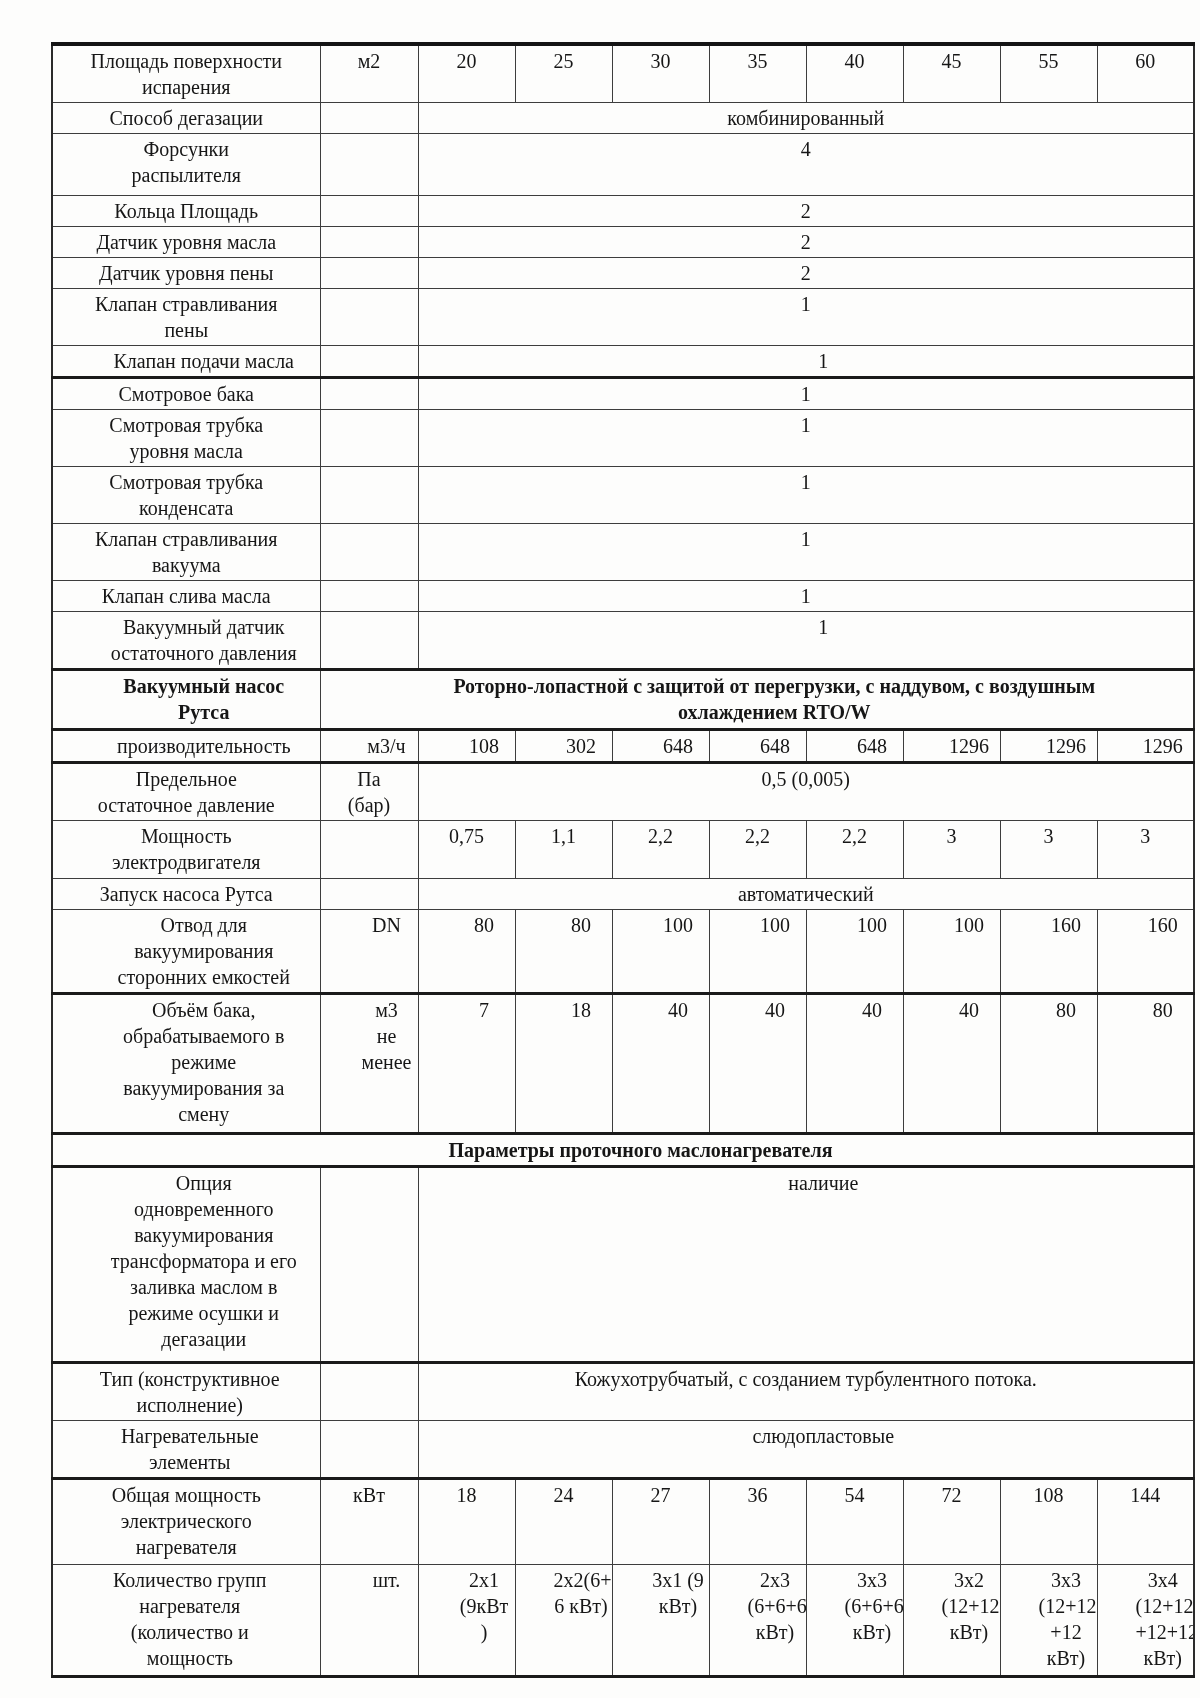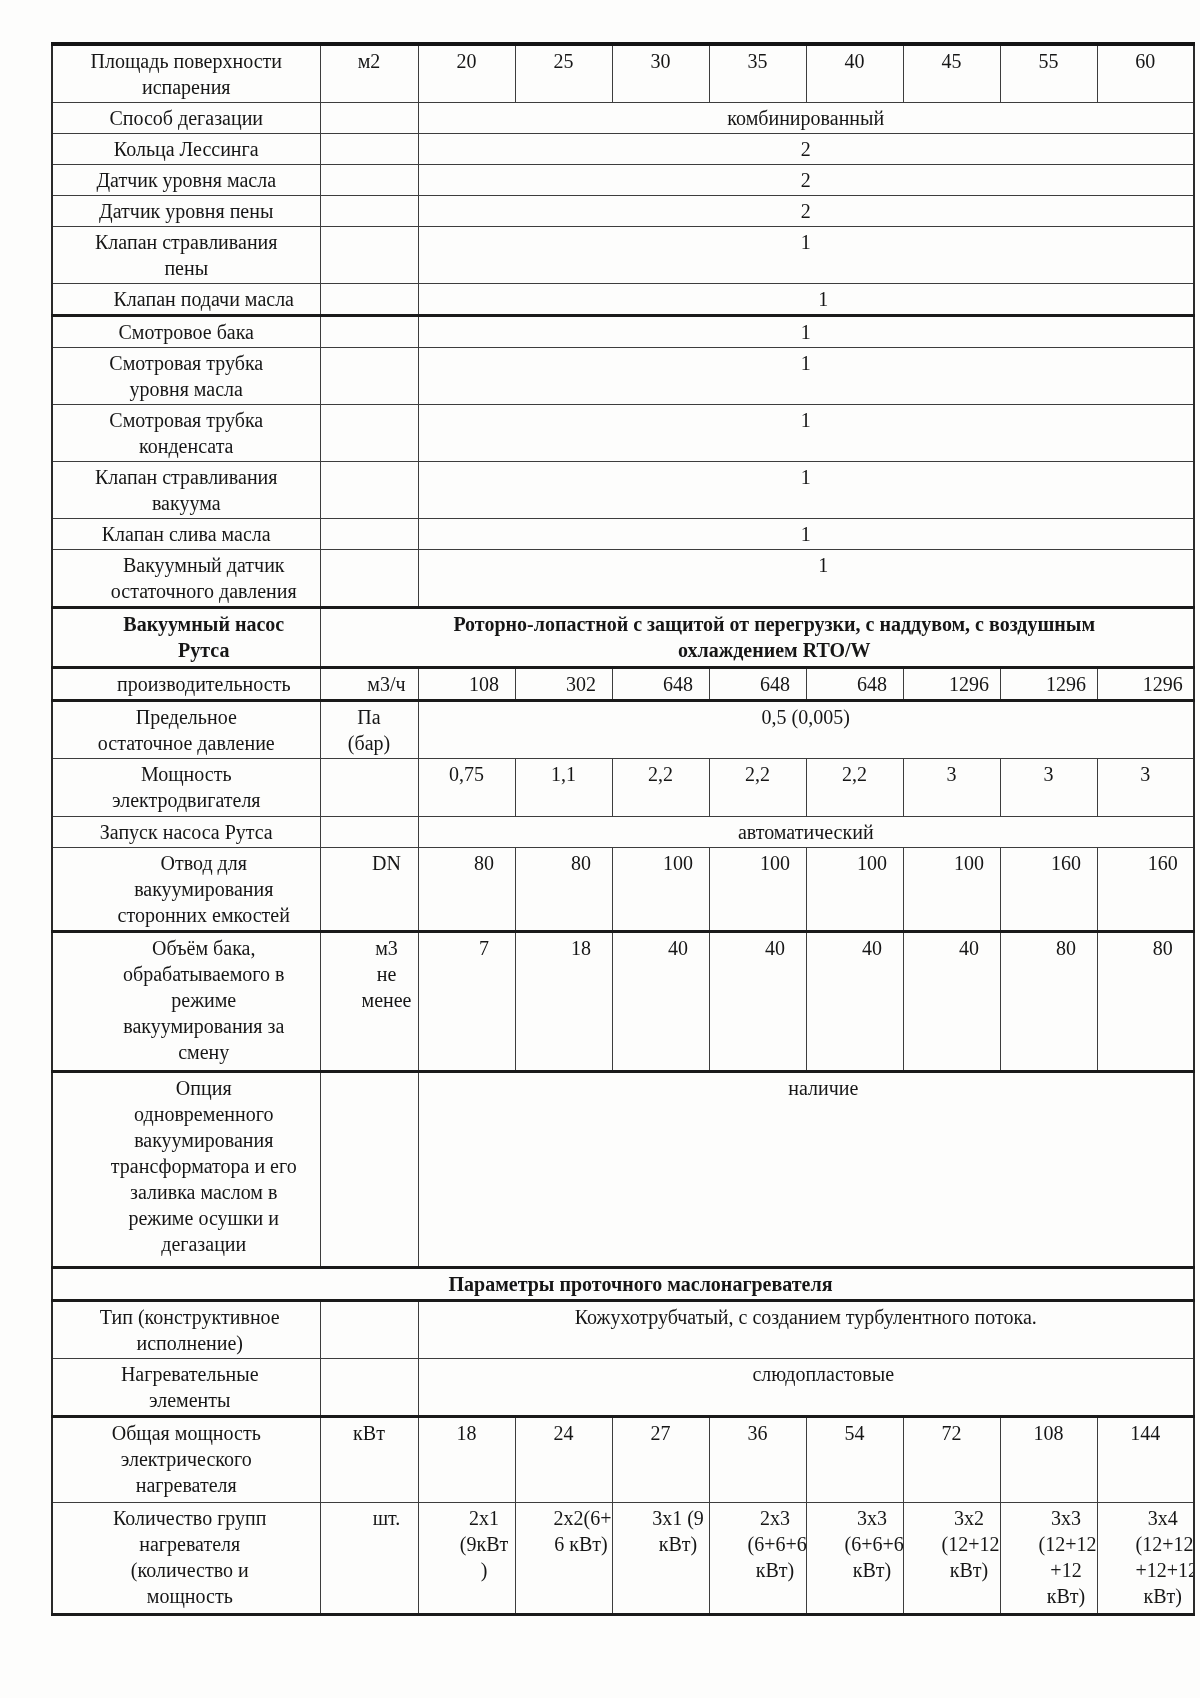--- a/index.html
+++ b/index.html
@@ -64,22 +64,28 @@
           <td class="data-cell">40</td>
           <td class="data-cell">45</td>
           <td class="data-cell">55</td>
           <td class="data-cell">60</td>
         </tr>
         <tr style="height: 28px; padding-left: 44px;">
           <td class="label-cell">Способ дегазации</td>
           <td class="unit-cell"></td>
           <td class="merged-cell" colspan="8">комбинированный</td>
         </tr>
-        <tr style="height: 28px;">
-          <td class="label-cell">Кольца Лессинга</td>
+        <tr style="height: 62px;">
+          <td class="label-cell">Форсунки
+распылителя</td>
+          <td class="unit-cell"></td>
+          <td class="merged-cell" colspan="8">4</td>
+        </tr>
+        <tr style="height: 28px;">
+          <td class="label-cell">Кольца Площадь</td>
           <td class="unit-cell"></td>
           <td class="merged-cell" colspan="8">2</td>
         </tr>
         <tr style="height: 28px;">
           <td class="label-cell">Датчик уровня масла</td>
           <td class="unit-cell"></td>
           <td class="merged-cell" colspan="8">2</td>
         </tr>
         <tr style="height: 28px;">
           <td class="label-cell">Датчик уровня пены</td>
@@ -199,33 +205,33 @@
 менее</td>
           <td class="data-cell">7</td>
           <td class="data-cell">18</td>
           <td class="data-cell">40</td>
           <td class="data-cell">40</td>
           <td class="data-cell">40</td>
           <td class="data-cell">40</td>
           <td class="data-cell">80</td>
           <td class="data-cell">80</td>
         </tr>
+        <tr class="thick" style="height: 28px;">
+          <td class="title-cell" colspan="10">Параметры проточного маслонагревателя</td>
+        </tr>
         <tr class="thick" style="height: 196px;">
           <td class="label-cell">Опция
 одновременного
 вакуумирования
 трансформатора и его
 заливка маслом в
 режиме осушки и
 дегазации</td>
           <td class="unit-cell"></td>
           <td class="merged-cell" colspan="8">наличие</td>
-        </tr>
-        <tr class="thick" style="height: 28px;">
-          <td class="title-cell" colspan="10">Параметры проточного маслонагревателя</td>
         </tr>
         <tr style="height: 54px;">
           <td class="label-cell left">Тип (конструктивное
 исполнение)</td>
           <td class="unit-cell"></td>
           <td class="merged-cell" colspan="8">Кожухотрубчатый, с созданием турбулентного потока.</td>
         </tr>
         <tr class="thick" style="height: 56px;">
           <td class="label-cell left">Нагревательные
 элементы</td>

